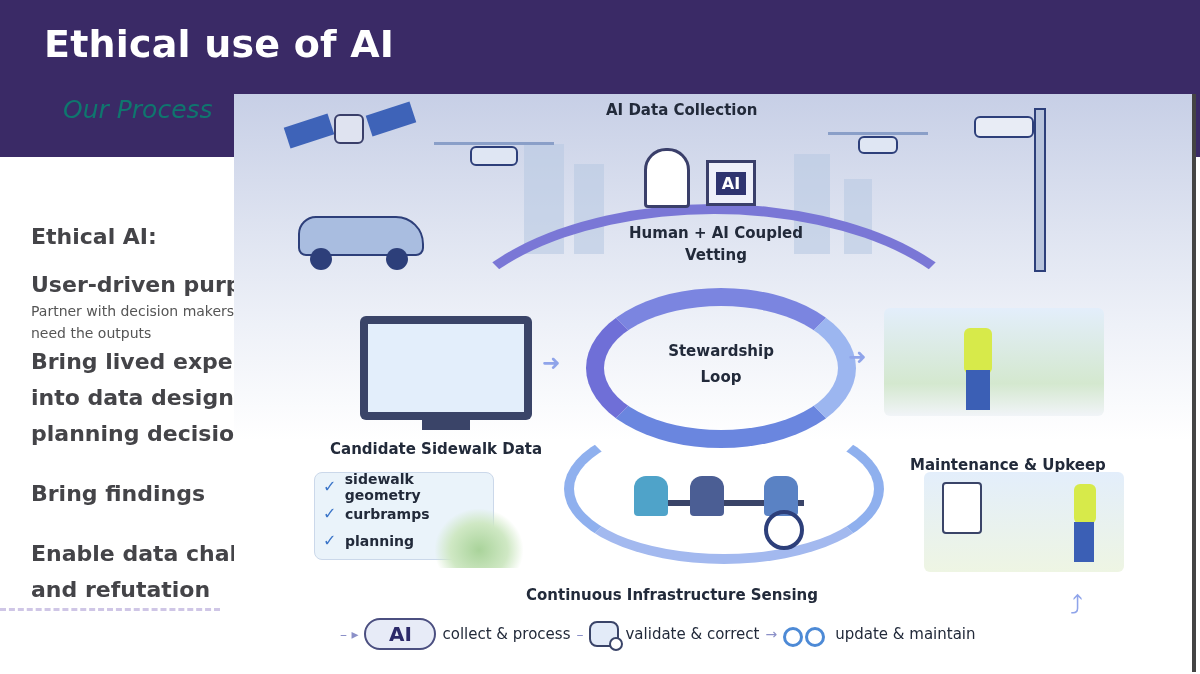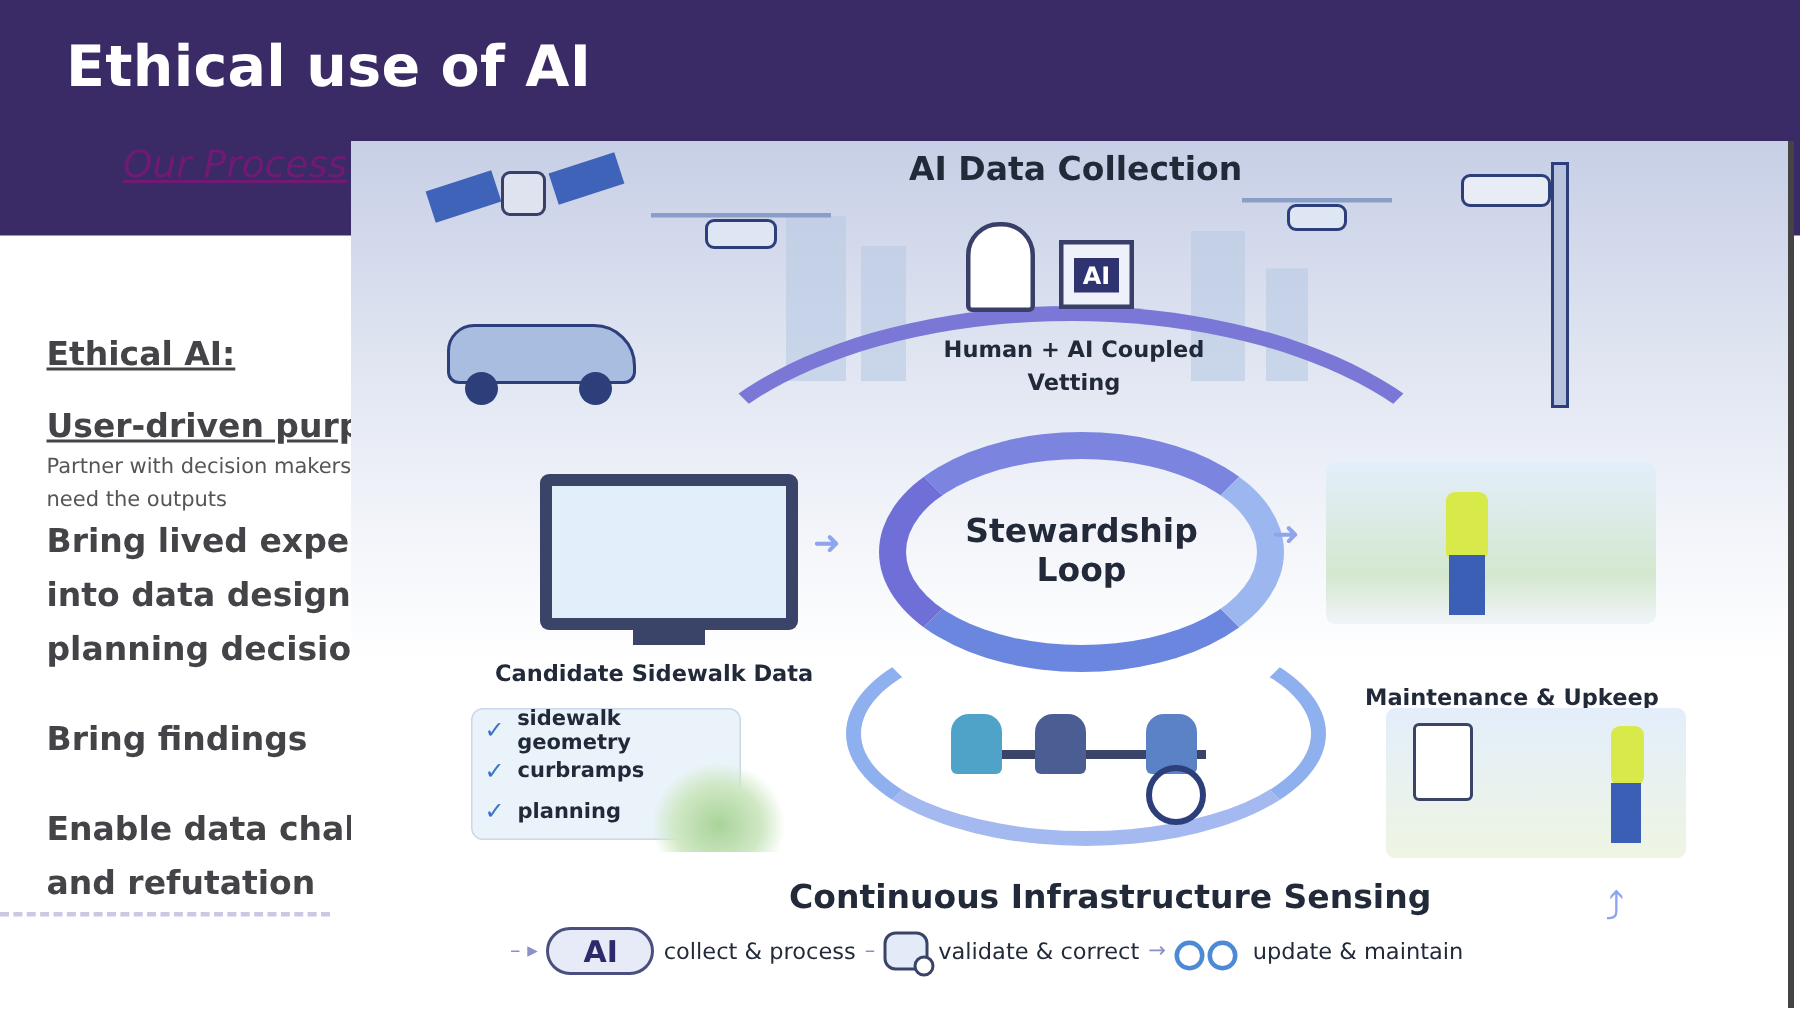--- a/index.html
+++ b/index.html
@@ -8,41 +8,41 @@
 
   .header-band {
     position: absolute; left: 0; top: 0; width: 1200px; height: 157px;
     background: #3a2a66;
   }
   .slide-title {
     position: absolute; left: 44px; top: 22px;
     color: #ffffff; font-size: 38px; font-weight: bold; letter-spacing: 0.2px;
   }
   .slide-subtitle {
-    position: absolute; left: 82px; top: 95px;
-    color: #701a75; font-size: 25px; font-style: italic; text-decoration: underline;
+    position: absolute; left: 63px; top: 95px;
+    color: #0f766e; font-size: 25px; font-style: italic;
   }
 
   
   .left-col { position: absolute; left: 31px; top: 222px; width: 300px; color: #444448; }
-  .lc-heading { font-size: 22px; font-weight: bold; line-height: 30px; text-decoration: underline; }
+  .lc-heading { font-size: 22px; font-weight: bold; line-height: 30px; }
   .lc-small { font-size: 14px; line-height: 22px; color: #555; }
   .lc-big { font-size: 22px; font-weight: bold; line-height: 36px; }
 
   
   .illus {
     position: absolute; left: 234px; top: 94px; width: 962px; height: 578px;
     background: linear-gradient(180deg, #c7cfe6 0%, #dfe4f1 24%, #eef1f8 40%, #ffffff 60%);
     overflow: hidden;
   }
   .illus-right-edge { position: absolute; right: 0; top: 0; width: 4px; height: 578px; background: #444; }
   .city { position: absolute; background: #b9c9e2; opacity: 0.6; }
 
   .label { position: absolute; color: #222a3a; font-weight: bold; white-space: nowrap; }
-  .label.big { font-size: 22px; }
+  .label.big { font-size: 15px; }
   .label.mid { font-size: 15px; }
   .label.center { text-align: center; }
 
   .arc { position: absolute; border-radius: 50%; border-style: solid; border-color: transparent; }
   .dash { position: absolute; border-top: 3px dashed #7a84c4; }
 
   .checkbox-list { position: absolute; left: 80px; top: 378px; width: 180px; height: 88px;
     background: rgba(225,238,248,0.7); border-radius: 8px; border: 1px solid #cbd8ea; }
   .check-item { display: flex; align-items: center; height: 27px; font-size: 14px; font-weight: bold; color: #222a3a; padding-left: 8px; }
   .check-mark { color: #3a74c8; font-size: 16px; width: 22px; }

